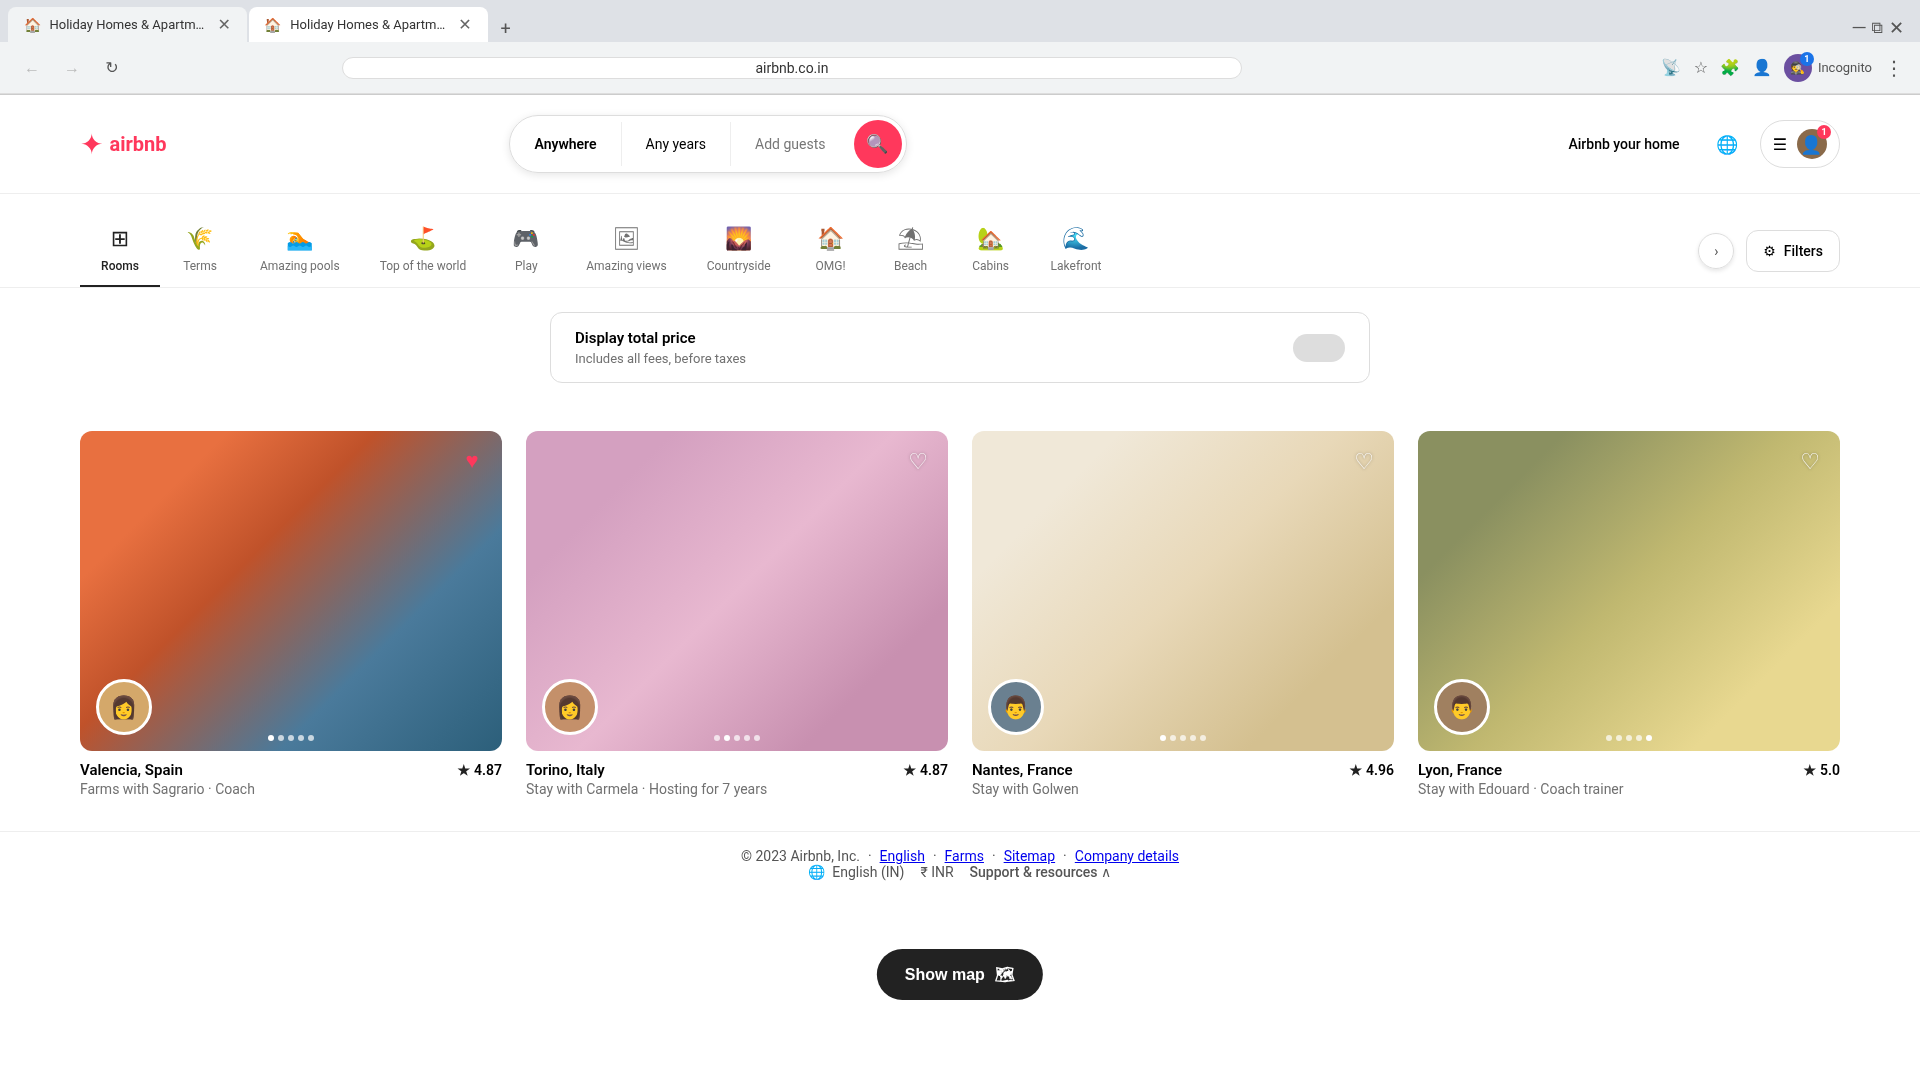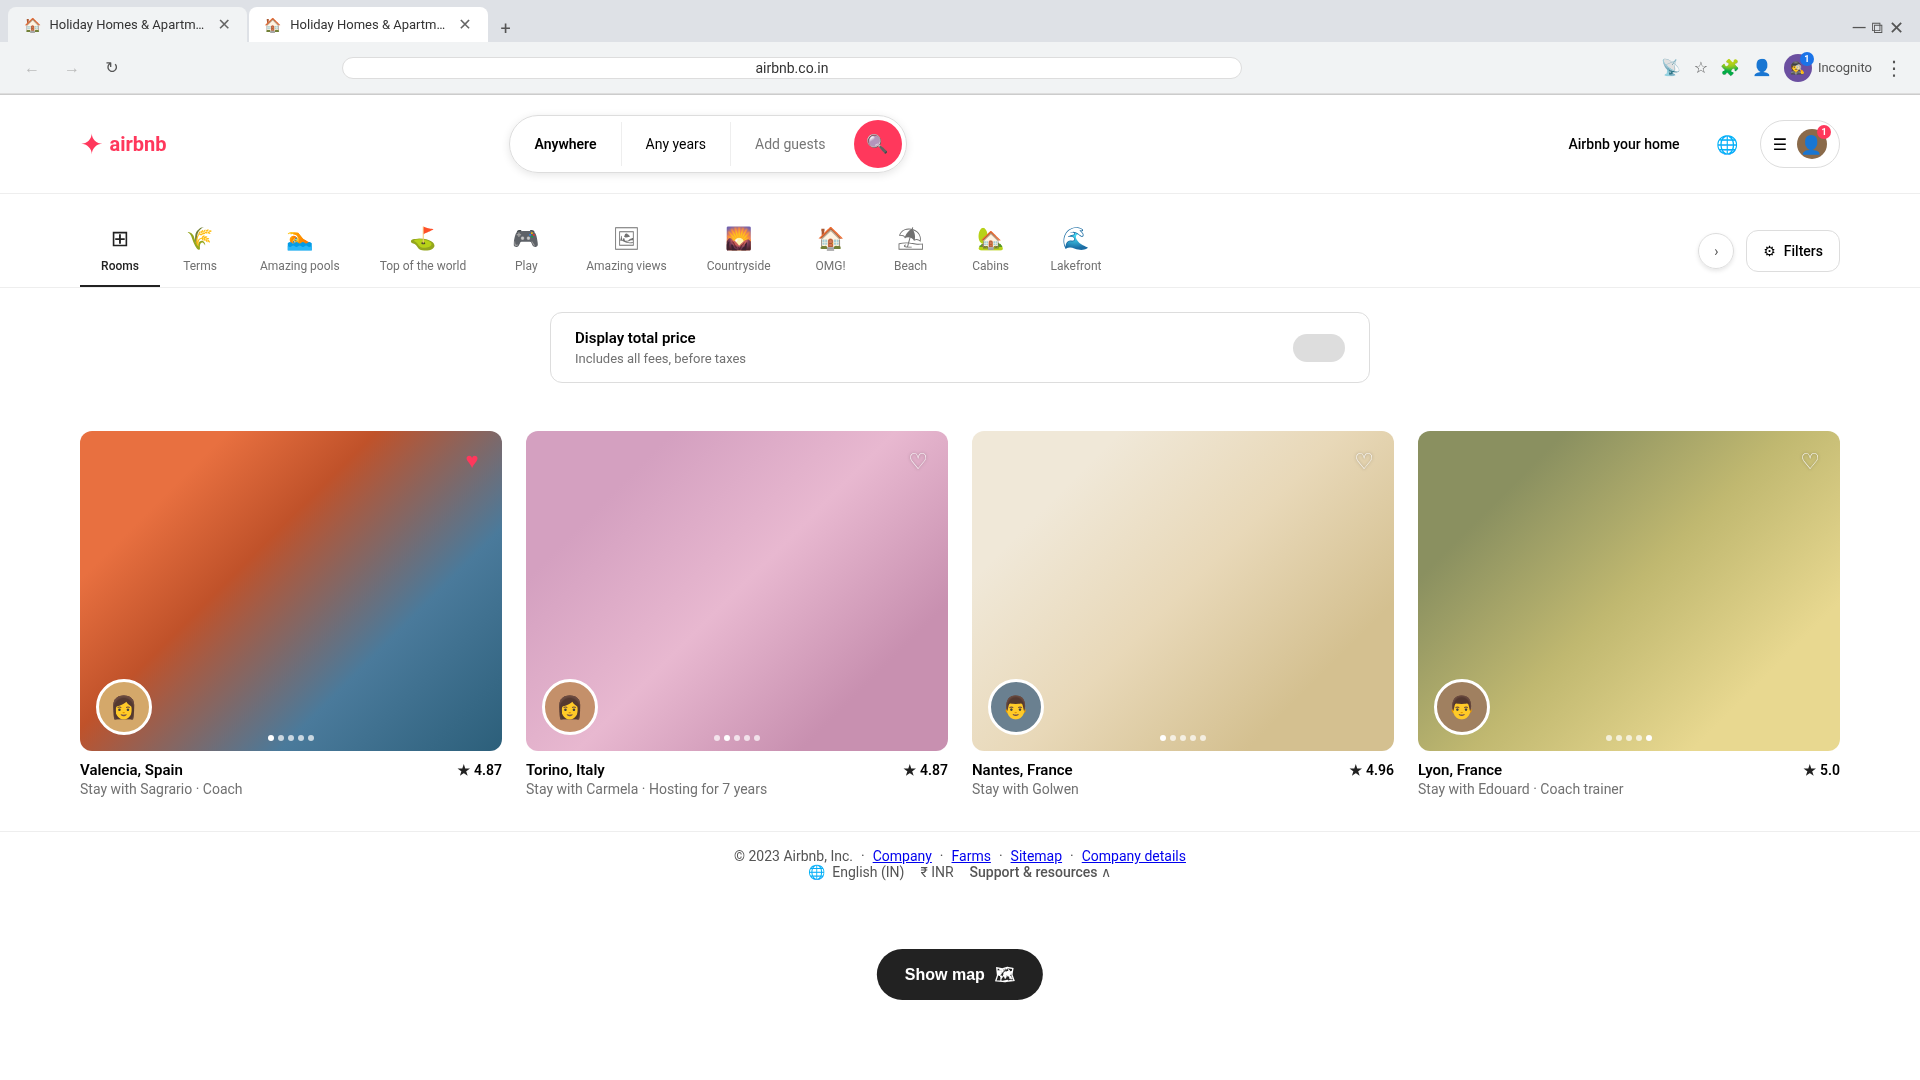--- a/index.html
+++ b/index.html
@@ -253,21 +253,21 @@
       </div>
     </div>
     <div class="listing-info">
       <div class="listing-location">
         <span>Valencia, Spain</span>
         <div class="listing-rating">
           <span class="star-icon">★</span>
           <span>4.87</span>
         </div>
       </div>
-      <div class="listing-host">Stay with Sagrario · Coach</div>
+      <div class="listing-host">Farms with Sagrario · Coach</div>
     </div>
   </div>
 
   <div class="listing-card">
     <div class="listing-img-placeholder img-torino">
       <div class="wishlist-btn outline">♡</div>
       <div style="position:absolute; bottom:16px; left:16px;">
         <div class="host-avatar-circle" style="background:#c4906a;">👩</div>
       </div>
       <div class="image-dots">
@@ -346,21 +346,21 @@
 
 <button class="show-map-btn">
   <span>Show map</span>
   <span>🗺</span>
 </button>
 
 <div class="footer">
   <div class="footer-left">
     <span>© 2023 Airbnb, Inc.</span>
     <span class="dot">·</span>
-    <a href="#">Company</a>
+    <a href="#">English</a>
     <span class="dot">·</span>
     <a href="#">Farms</a>
     <span class="dot">·</span>
     <a href="#">Sitemap</a>
     <span class="dot">·</span>
     <a href="#">Company details</a>
   </div>
   <div class="footer-right">
     <div class="footer-lang">
       <span>🌐</span>

